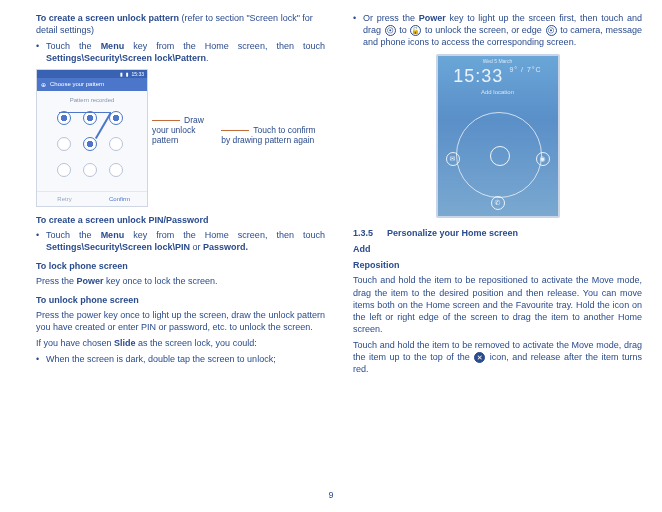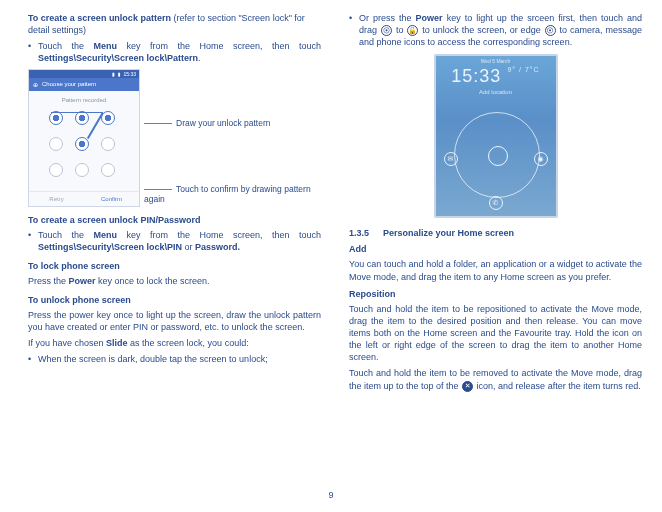--- a/index.html
+++ b/index.html
@@ -8,21 +8,21 @@
     font-family: Arial, Helvetica, sans-serif;
     font-size: 9px;
     color: #2a4b8d;
     width: 662px;
     height: 512px;
     box-sizing: border-box;
     overflow: hidden;
   }
   .page {
     display: flex;
-    padding: 12px 20px 4px 28px;
+    padding: 12px 20px 4px 36px;
     gap: 28px;
     height: 490px;
     box-sizing: border-box;
   }
   .col {
     flex: 1;
     min-width: 0;
   }
   .title-line {
     font-weight: bold;
@@ -147,21 +147,21 @@
     flex: 1;
     text-align: center;
     padding: 4px 0;
     font-size: 6px;
   }
   .mock .footer .confirm { color: #4b76c9; }
   .mock .footer .retry { color: #9aa6bd; }
 
   .annot {
     display: flex;
-    flex-direction: column;
+    flex-direction: row;
     justify-content: center;
     font-size: 8px;
     color: #2a4b8d;
     padding-left: 4px;
     flex: 1;
   }
   .callout-line {
     color: #2a4b8d;
     font-size: 8.5px;
   }
@@ -350,21 +350,20 @@
         <div class="smallicon ic-right">◉</div>
         <div class="smallicon ic-bottom">✆</div>
       </div>
     </div>
 
     <div class="sec-heading">
       <span class="sec-num">1.3.5</span><span>Personalize your Home screen</span>
     </div>
 
     <div class="sub-heading">Add</div>
-    <div class="para">You can touch and hold a folder, an application or a widget to activate the Move mode, and drag the item to any Home screen as you prefer.</div>
 
     <div class="sub-heading">Reposition</div>
     <div class="para">Touch and hold the item to be repositioned to activate the Move mode, drag the item to the desired position and then release. You can move items both on the Home screen and the Favourite tray. Hold the icon on the left or right edge of the screen to drag the item to another Home screen.</div>
 
     <div class="para">
       <span>Touch and hold the item to be removed to activate the Move mode, drag the item up to the top of the </span><span class="inline-icon solid">✕</span><span> icon, and release after the item turns red.</span>
     </div>
   </div>
 </div>
 <div class="pagenum">9</div>

